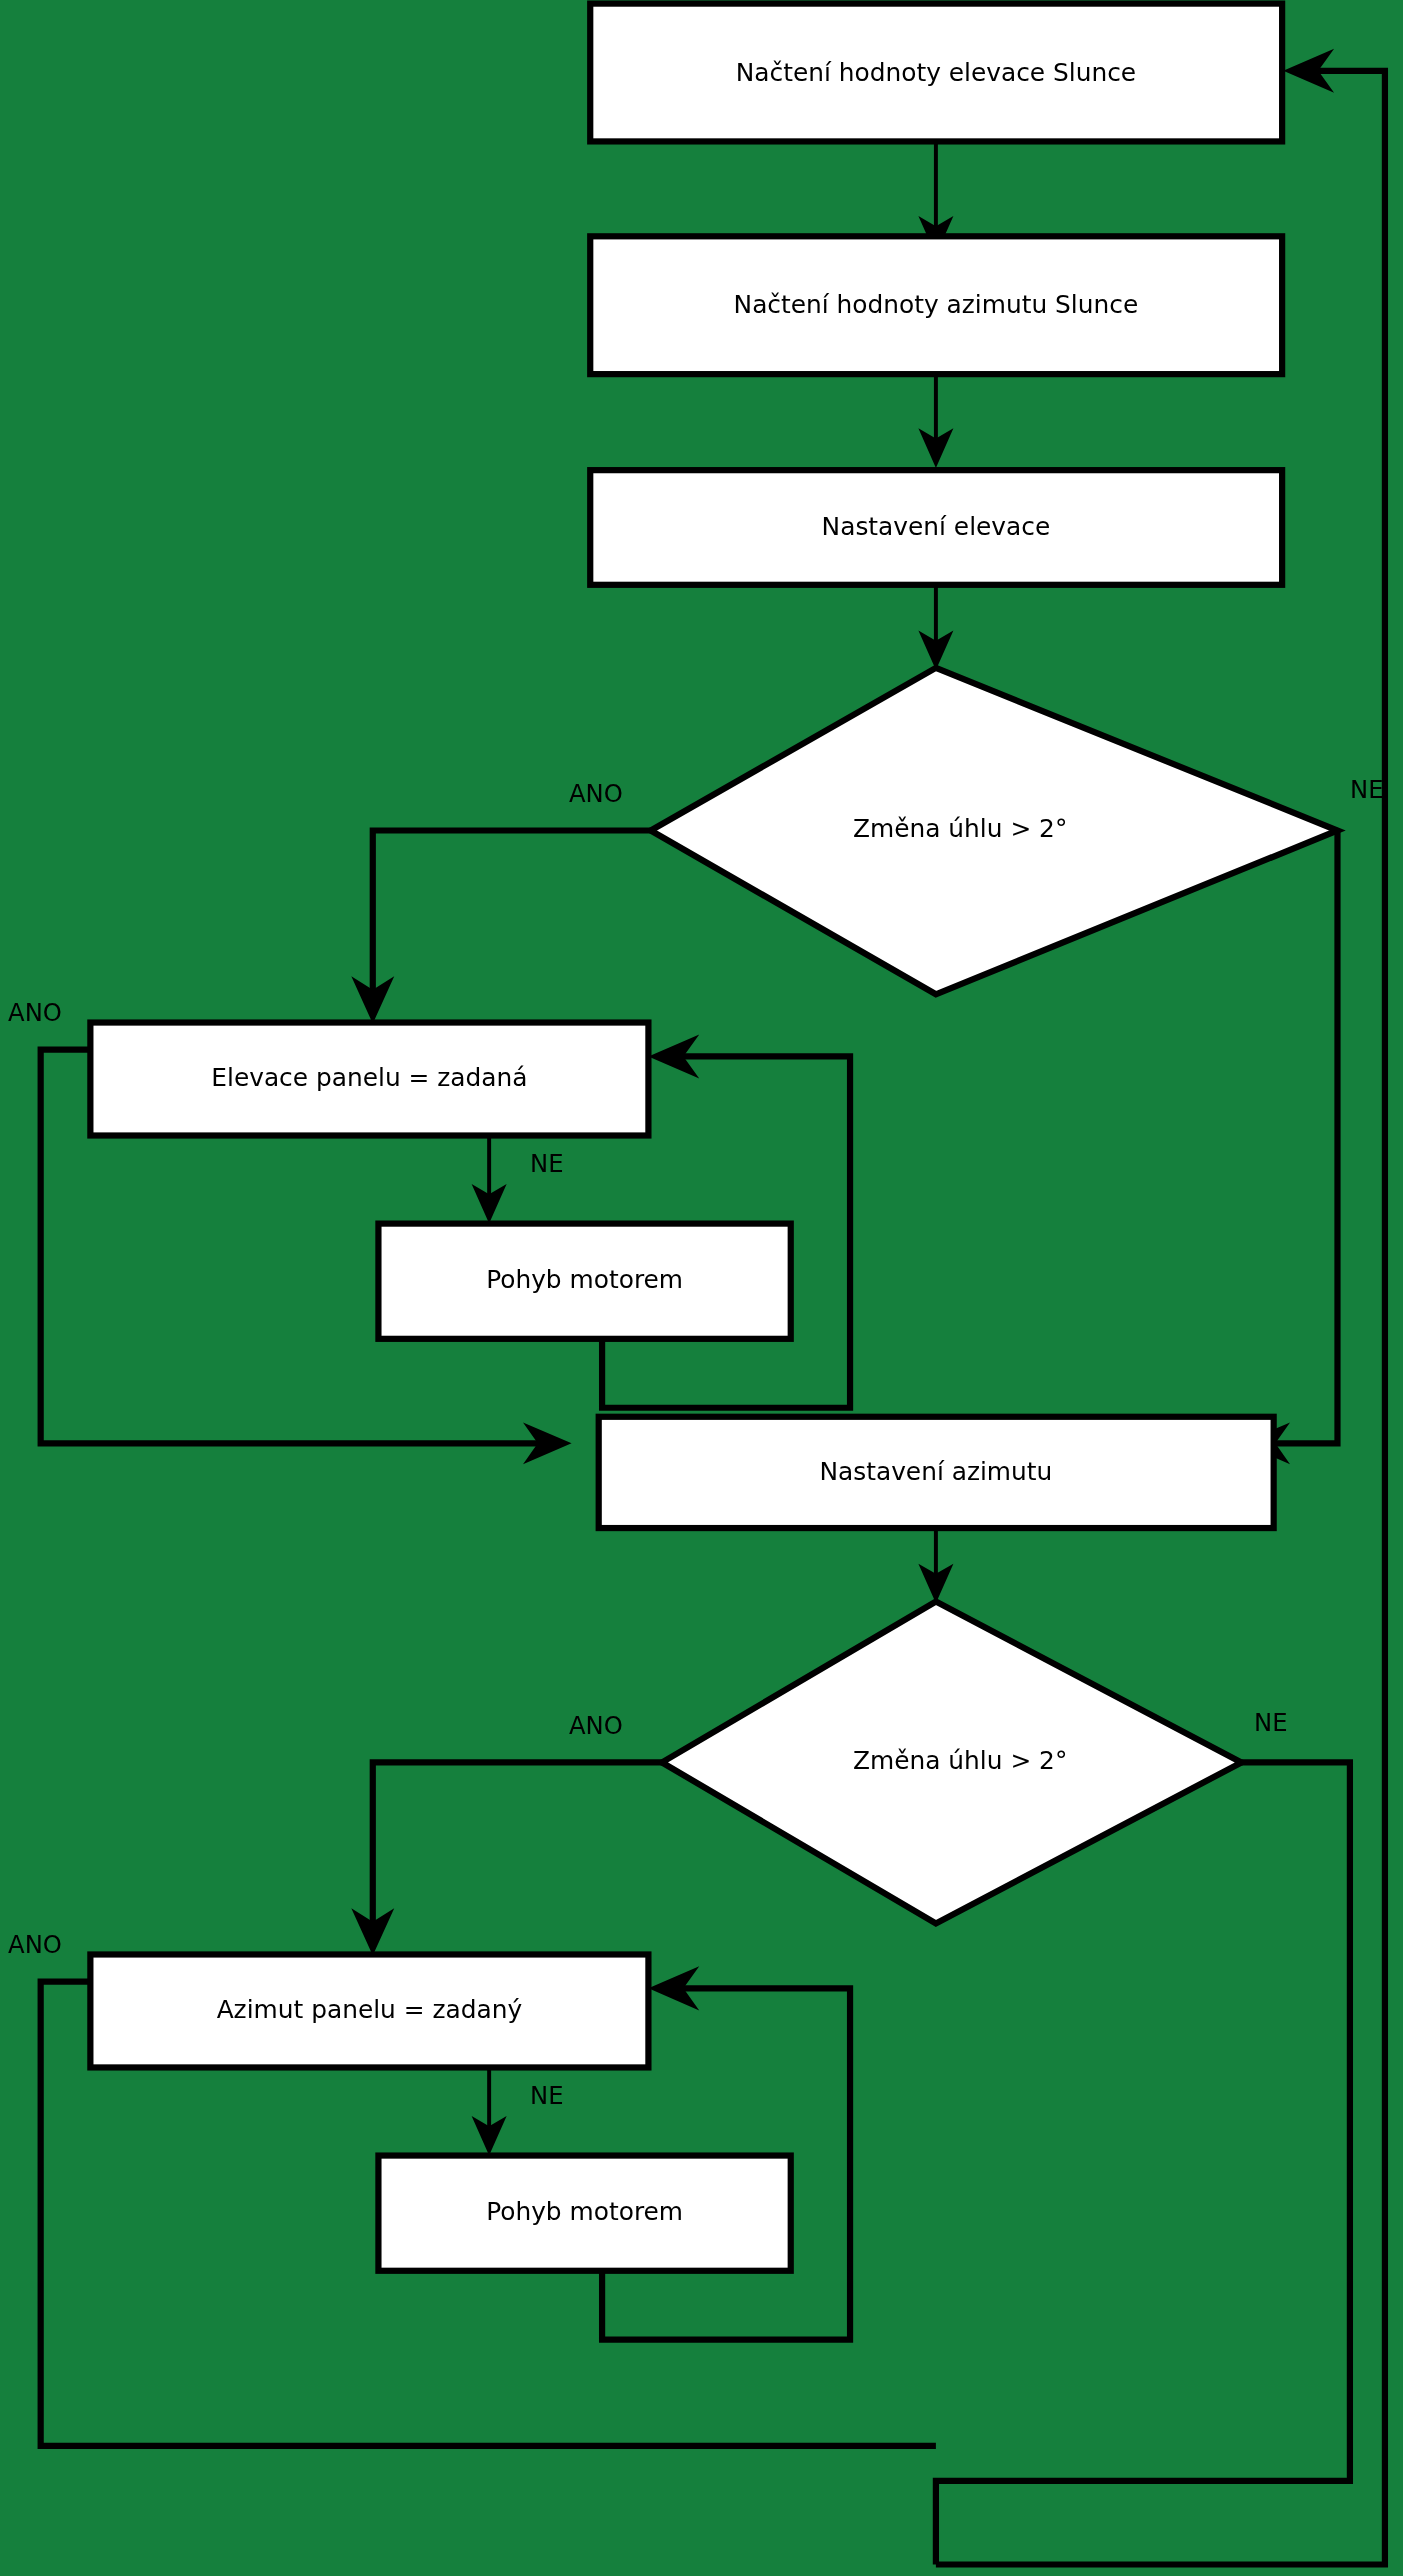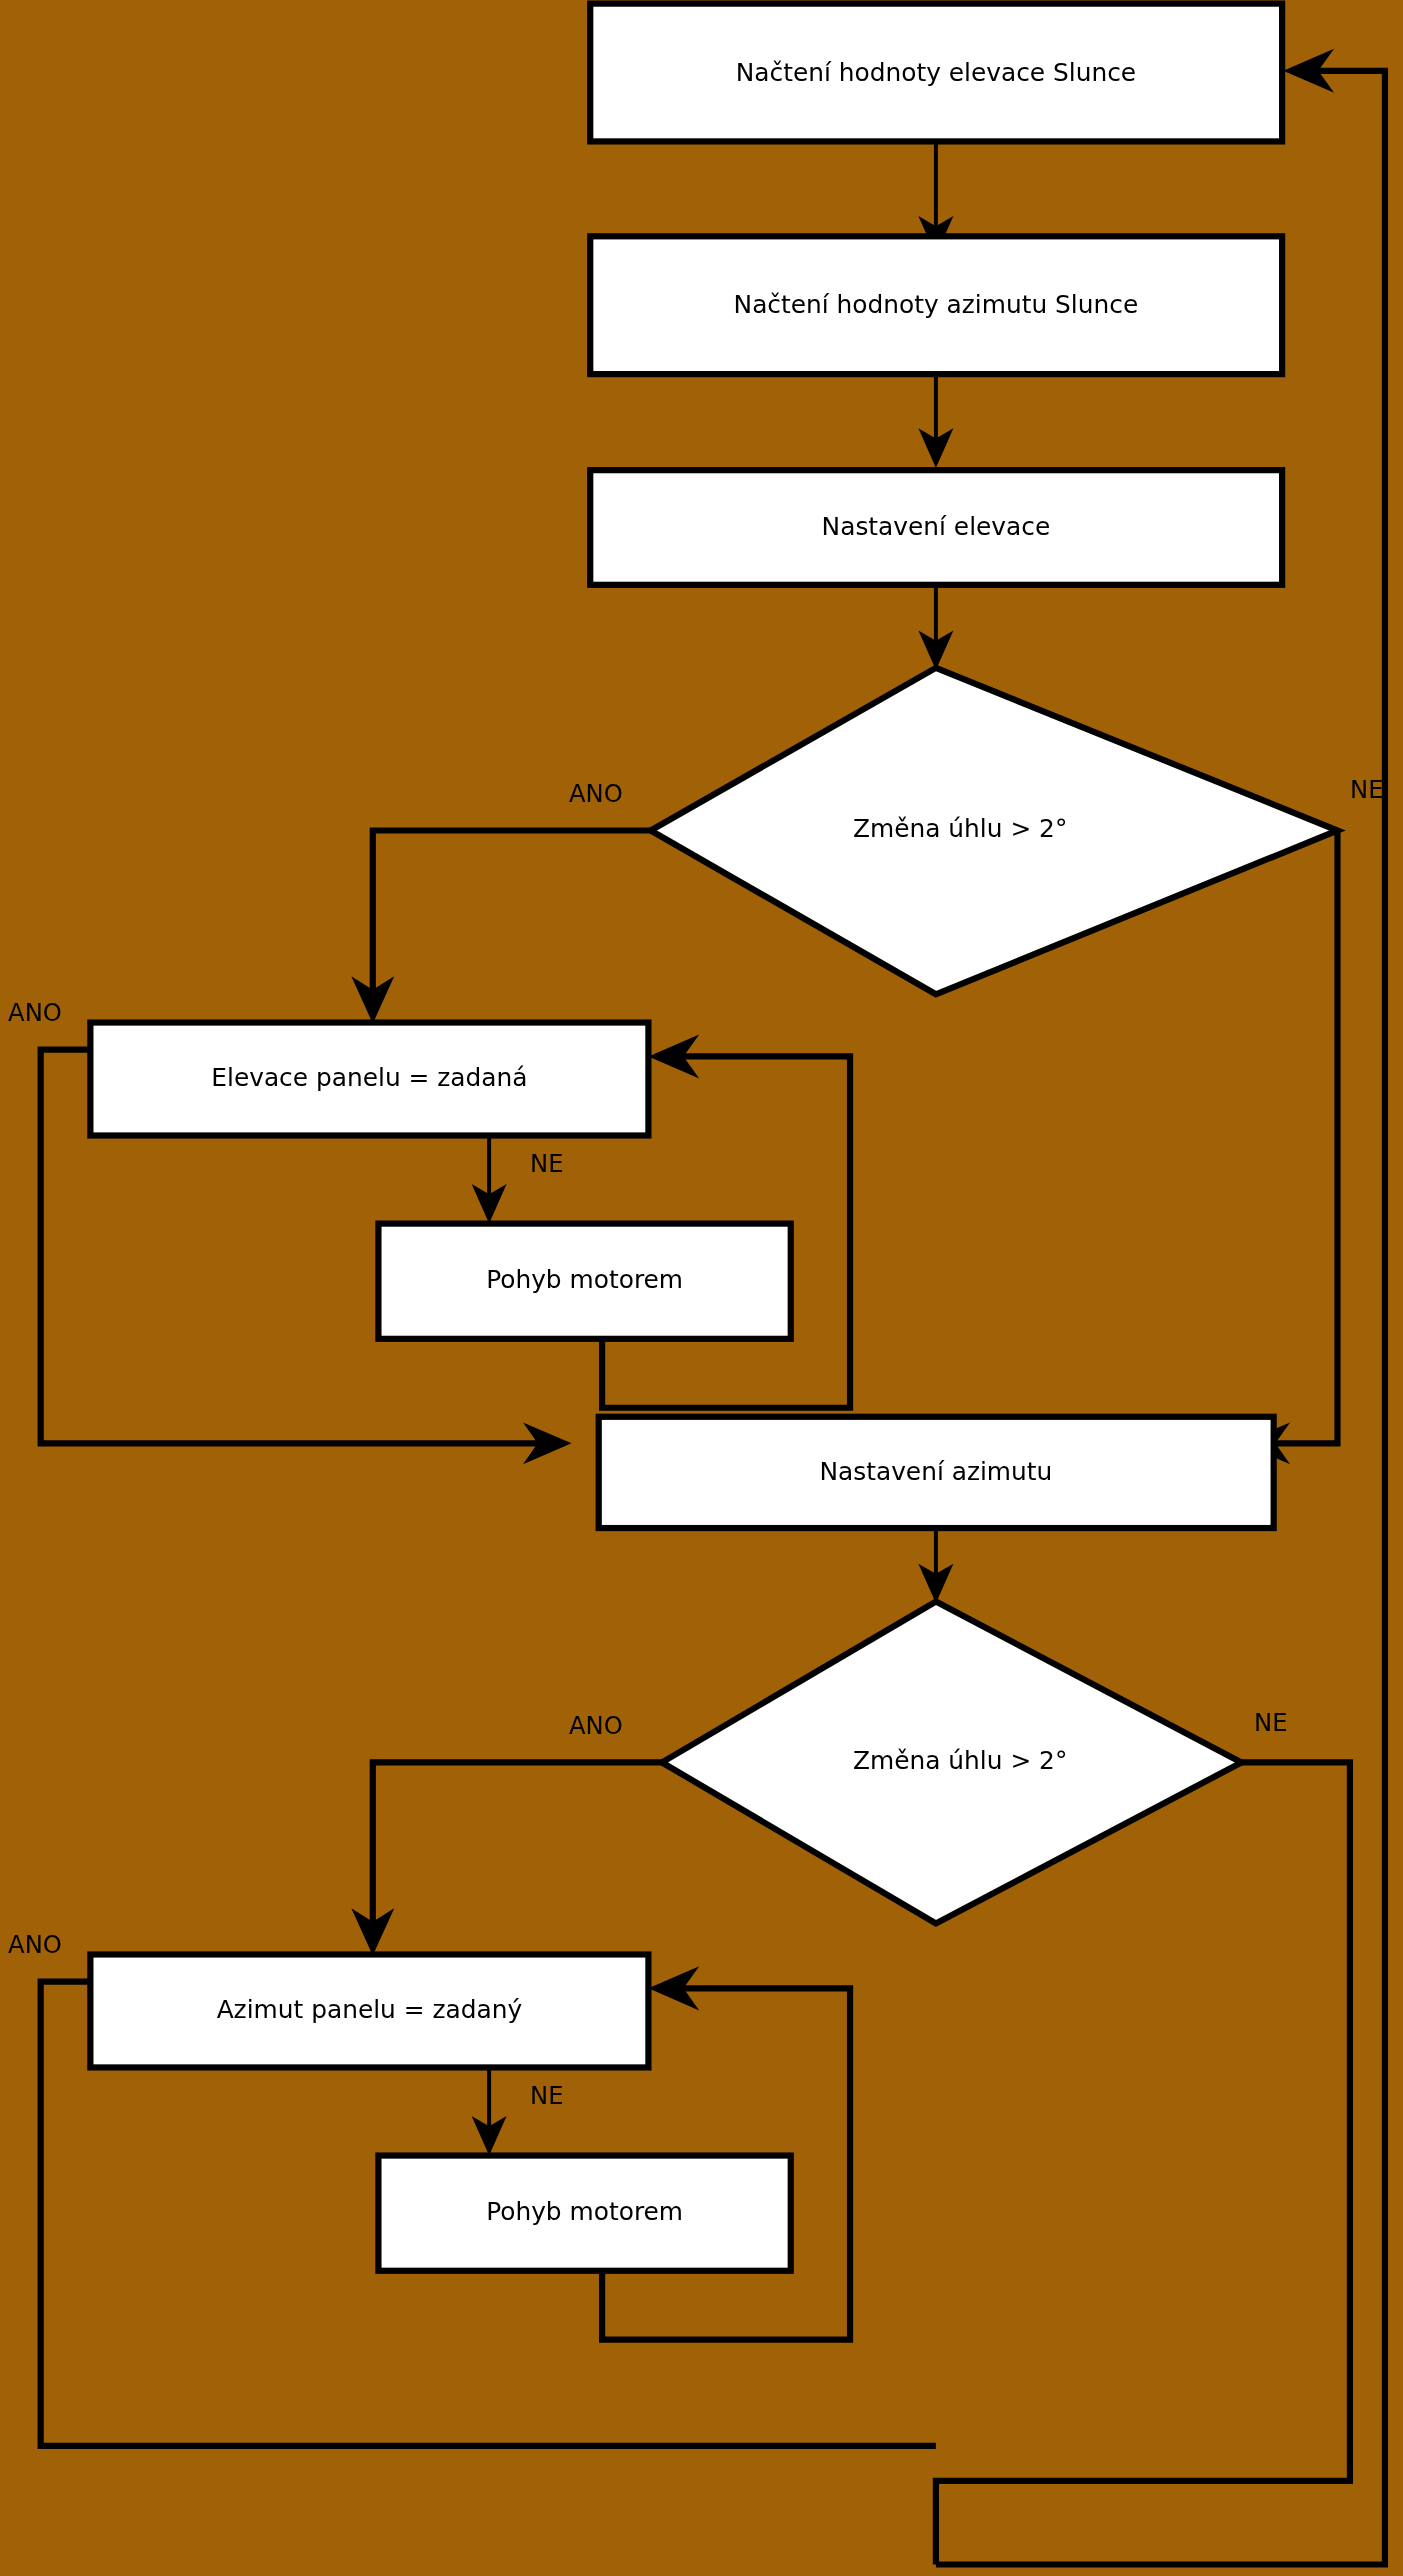--- a/index.html
+++ b/index.html
@@ -11,21 +11,21 @@
   body {
     width: 1403px;
     height: 2576px;
     font-family: "DejaVu Sans", "Liberation Sans", sans-serif;
     overflow: hidden;
   }
   #flowchart-root {
     position: relative;
     width: 1403px;
     height: 2576px;
-    background: #a16207;
+    background: #15803d;
   }
   svg#flow-svg {
     position: absolute;
     top: 0;
     left: 0;
     width: 1403px;
     height: 2576px;
     display: block;
   }
   .node-shape {

